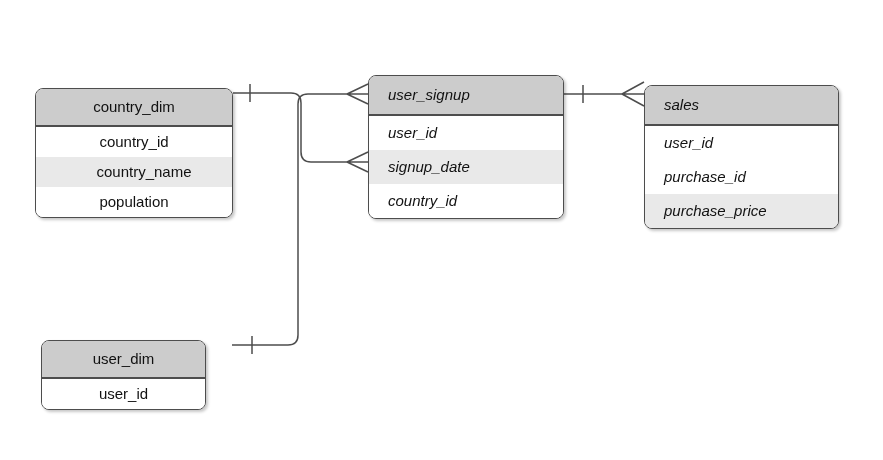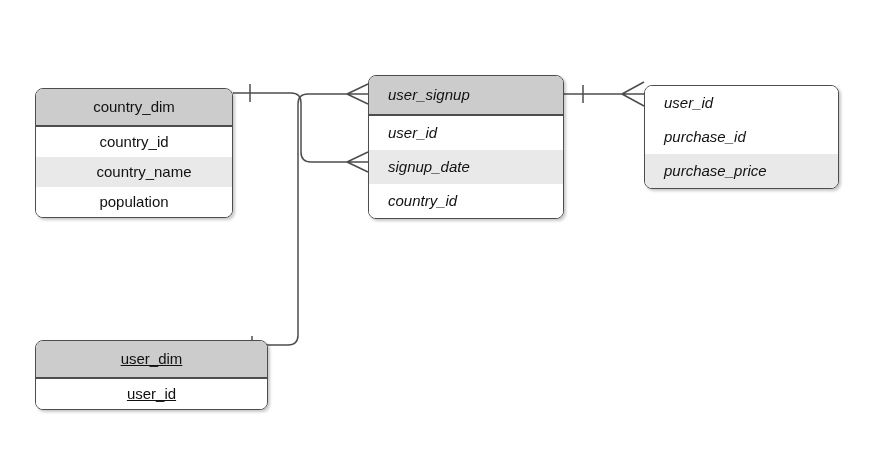--- a/index.html
+++ b/index.html
@@ -94,23 +94,24 @@
   </div>
 
   <div class="tbl it" style="left:368px;top:27px;width:196px;">
     <div class="hdr">user_signup</div>
     <div class="row">user_id</div>
     <div class="row alt">signup_date</div>
     <div class="row">country_id</div>
   </div>
 
   <div class="tbl it" style="left:644px;top:37px;width:195px;">
+    <div class="hdr">sales</div>
     <div class="row">user_id</div>
     <div class="row">purchase_id</div>
     <div class="row alt">purchase_price</div>
   </div>
 
-  <div class="tbl plain" style="left:35px;top:292px;width:233px;text-decoration:underline;">
+  <div class="tbl plain" style="left:41px;top:292px;width:165px;">
     <div class="hdr">user_dim</div>
     <div class="row">user_id</div>
   </div>
 
 </div>
 
 </body></html>

